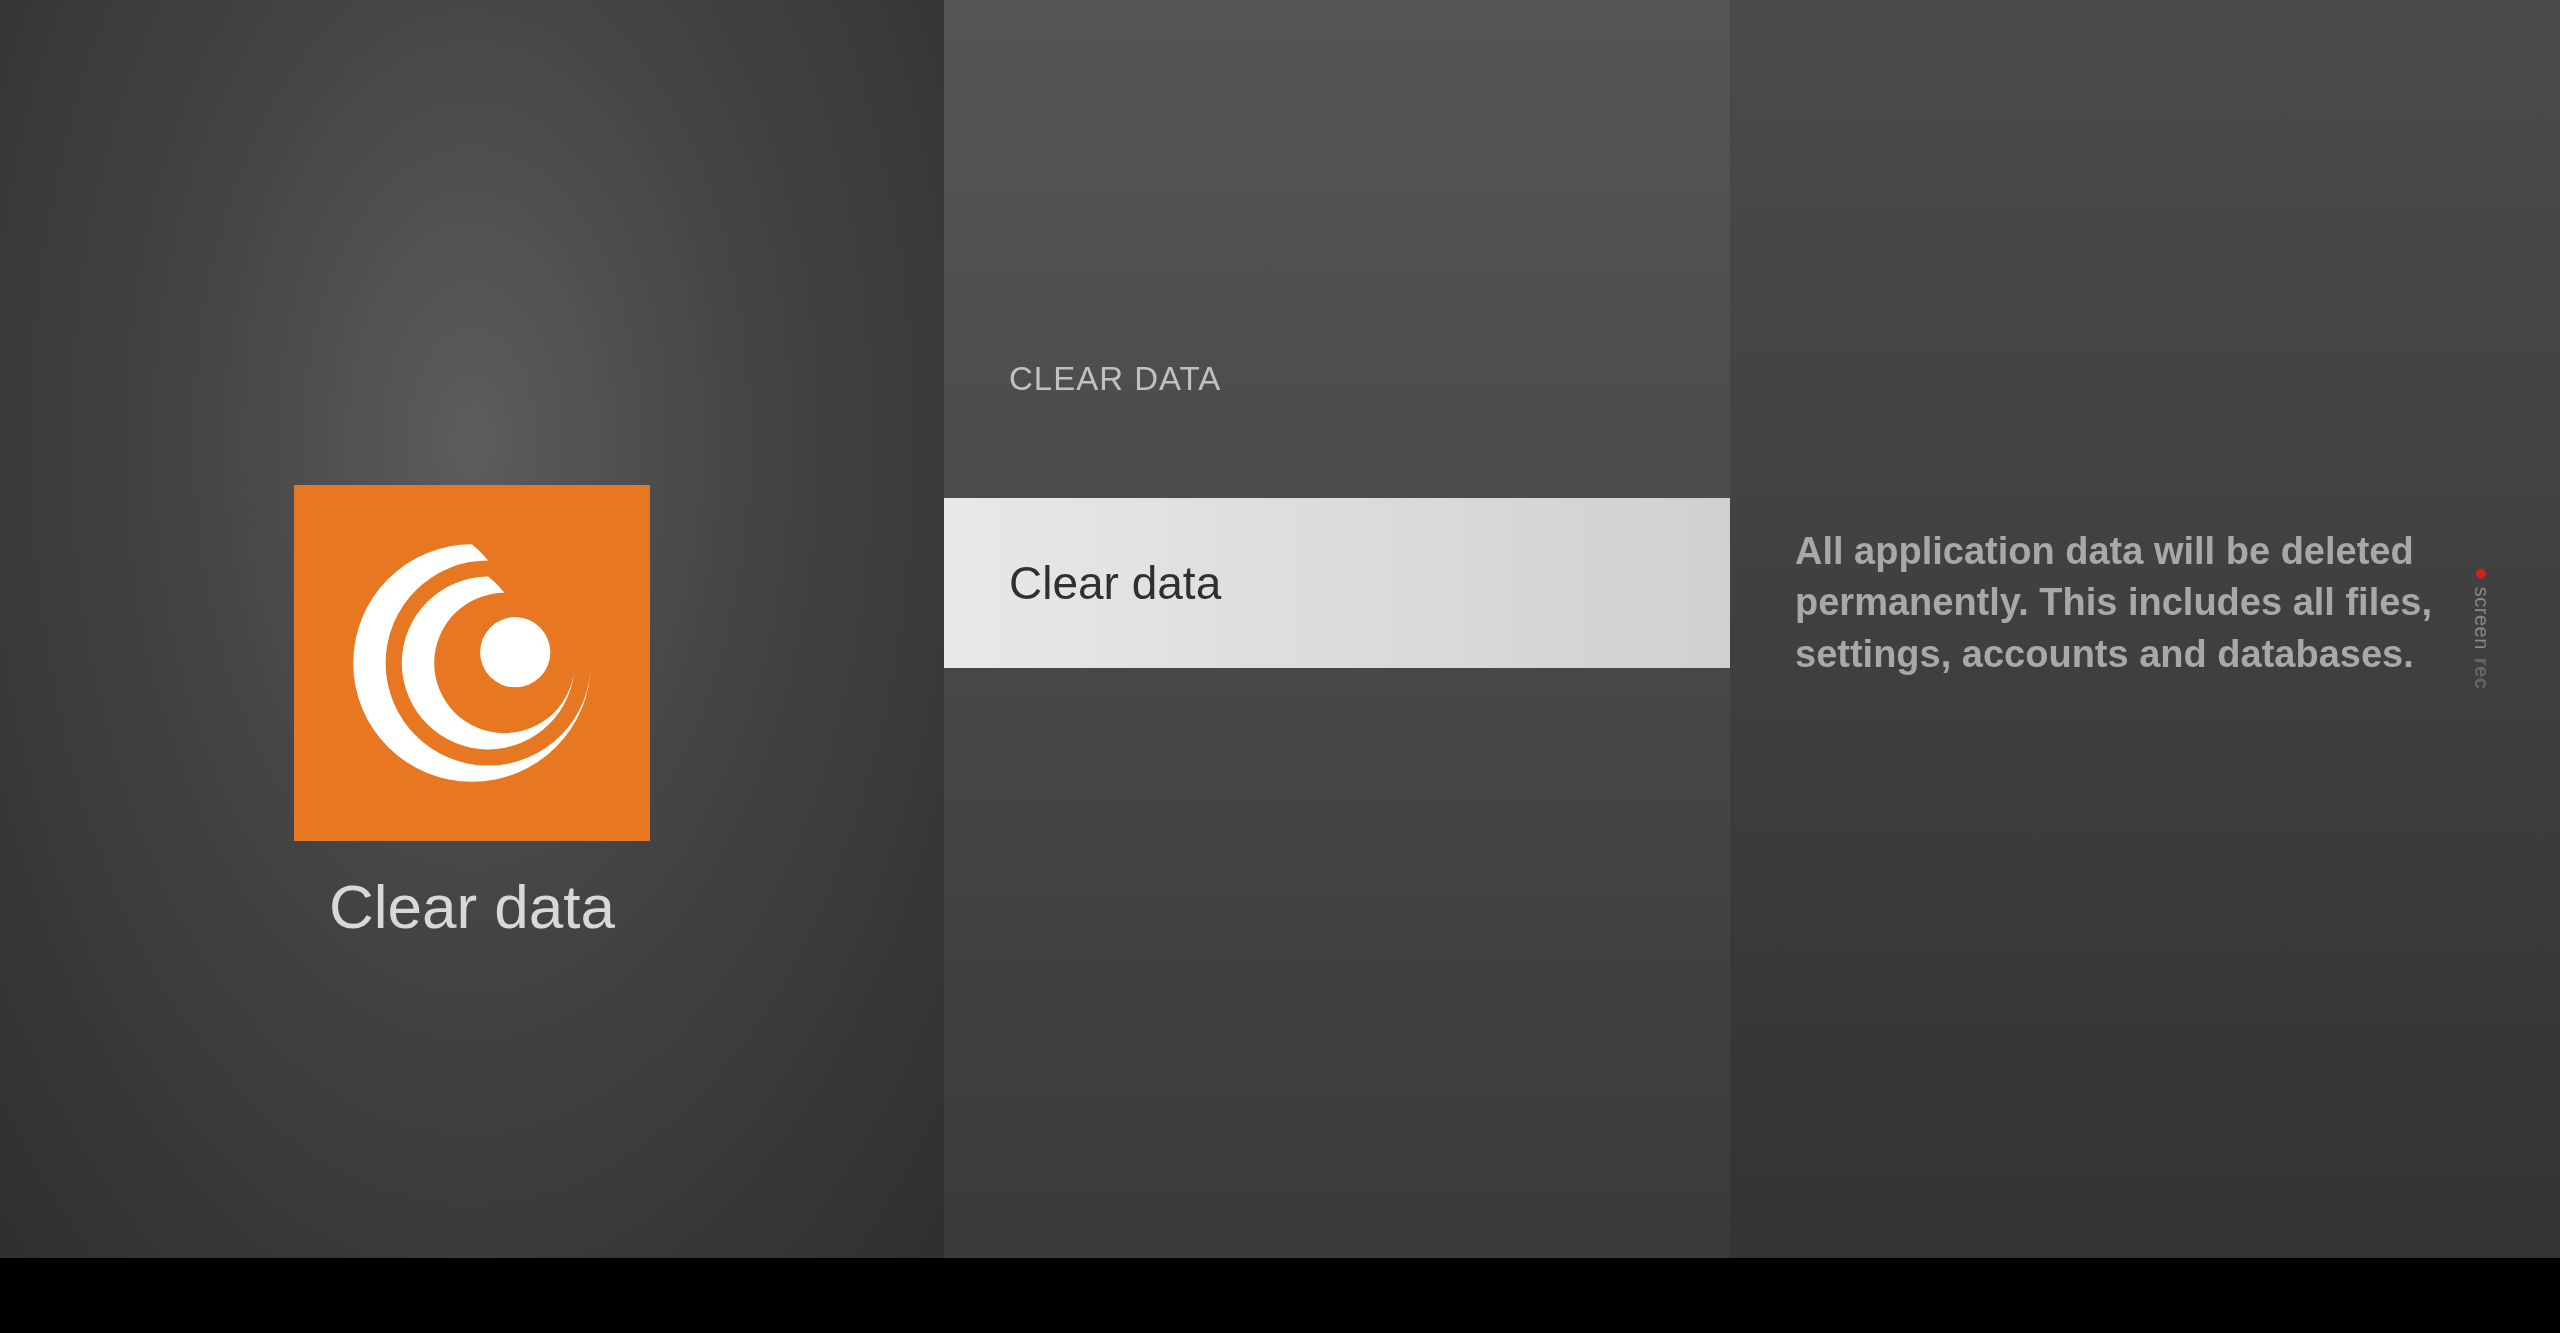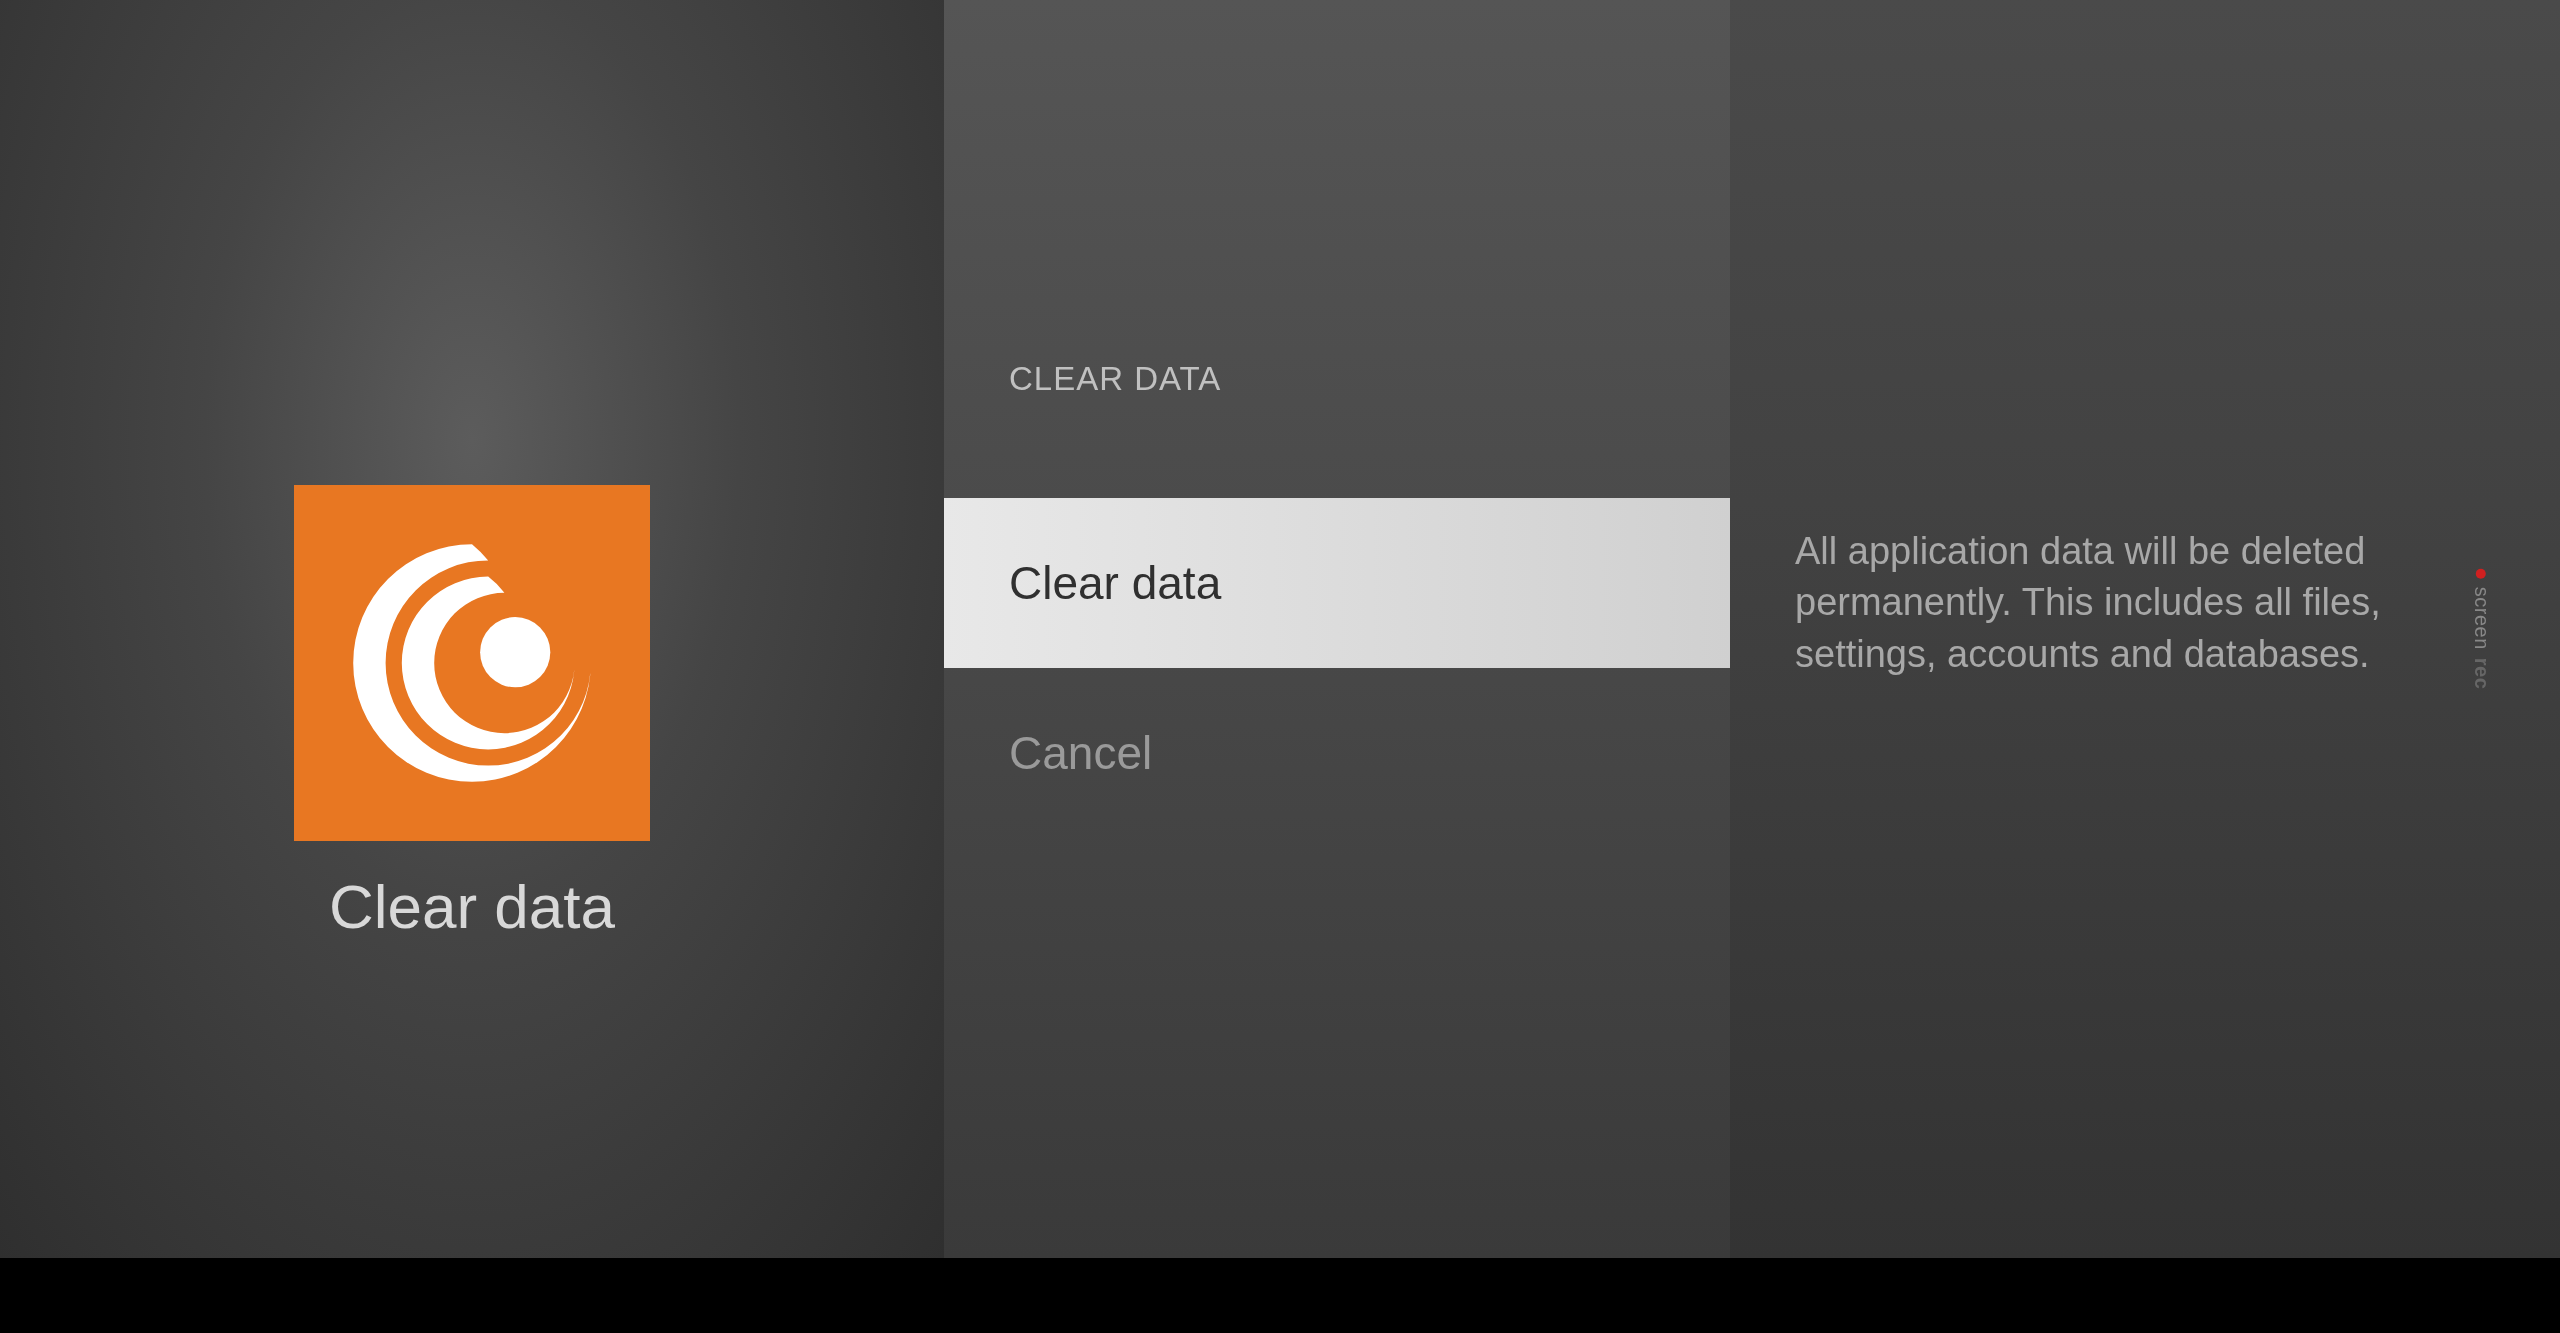--- a/index.html
+++ b/index.html
@@ -81,21 +81,21 @@
       width: 830px;
       height: 100%;
       background: linear-gradient(180deg, #4a4a4a 0%, #424242 40%, #333333 100%);
       padding-top: 526px;
       padding-left: 65px;
       padding-right: 100px;
     }
     .description {
       color: #a8a8a8;
       font-size: 38px;
-      font-weight: 400;
+      font-weight: 700;
       line-height: 1.35;
     }
     .bottom-bar {
       width: 100%;
       height: 75px;
       background: #000000;
     }
     .recorder-label {
       position: absolute;
       right: 18px;
@@ -134,23 +134,20 @@
       </svg>
     </div>
     <div class="app-title">Clear data</div>
   </div>
 
   <div class="middle-panel">
     <div class="section-header">CLEAR DATA</div>
     <div class="menu-item selected">
       <span>Clear data</span>
     </div>
-    <div class="menu-item normal">
-      <span>Cancel</span>
-    </div>
   </div>
 
   <div class="right-panel">
     <div class="description">All application data will be deleted permanently. This includes all files, settings, accounts and databases.</div>
   </div>
 
   <div class="recorder-label">
     <span class="dot"></span>
     <span>screen</span>
       <span class="rec">rec</span>

